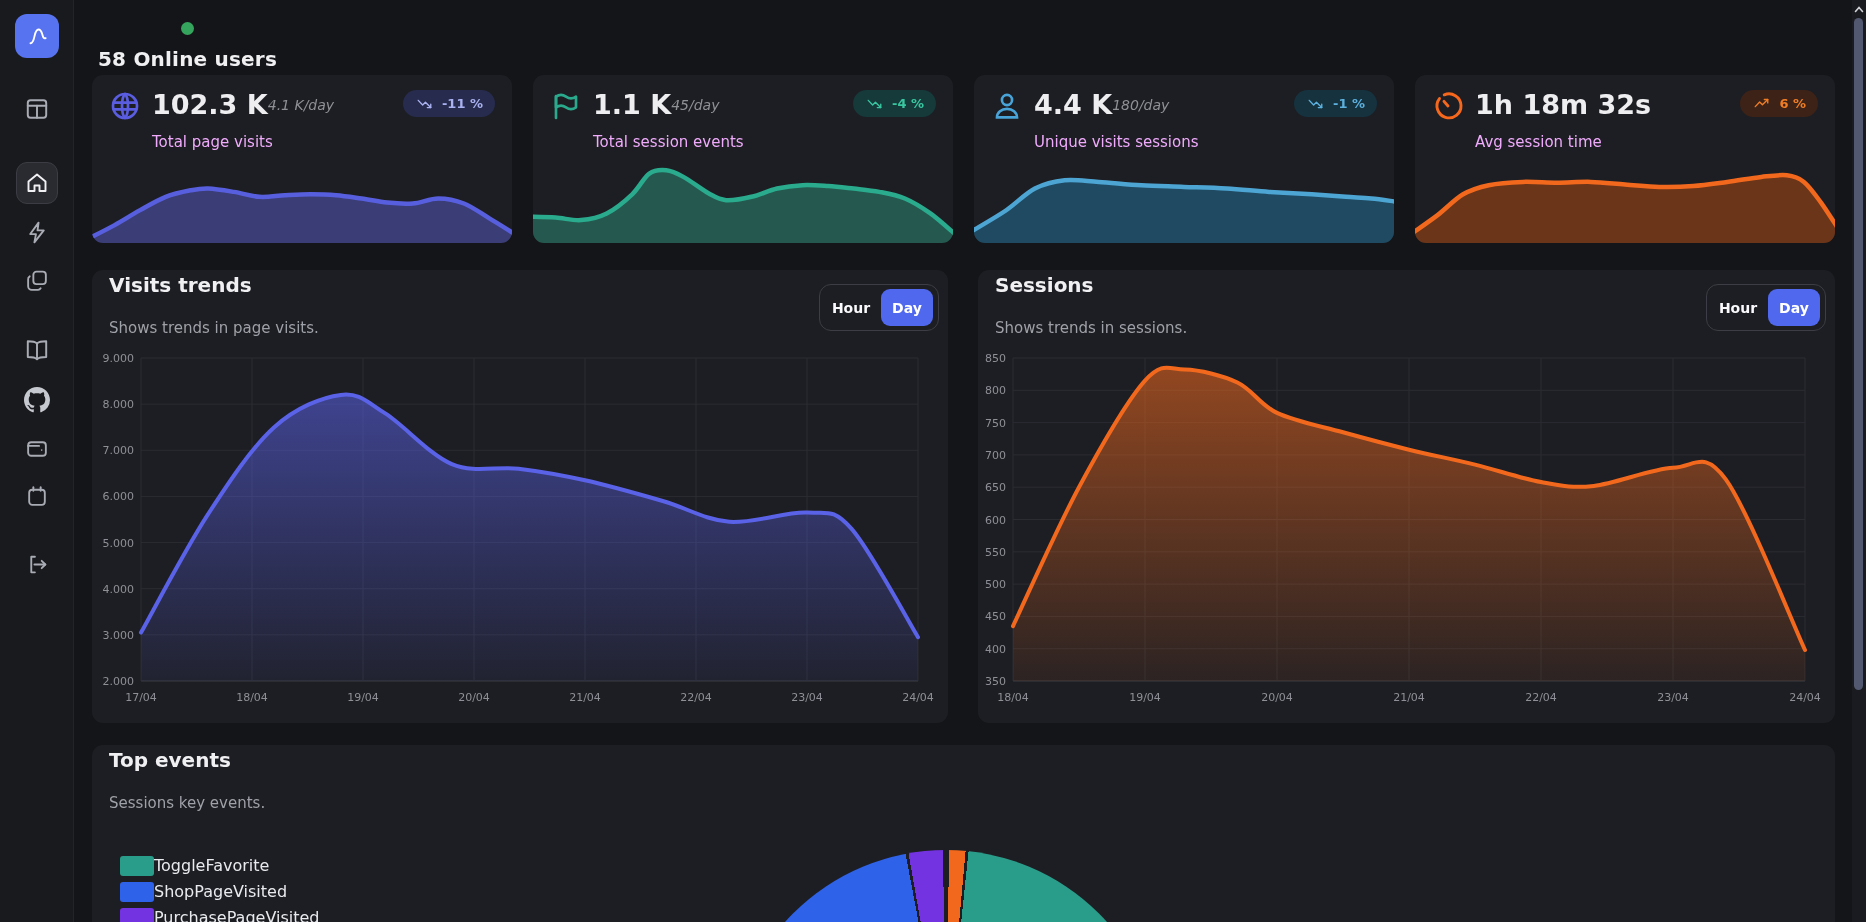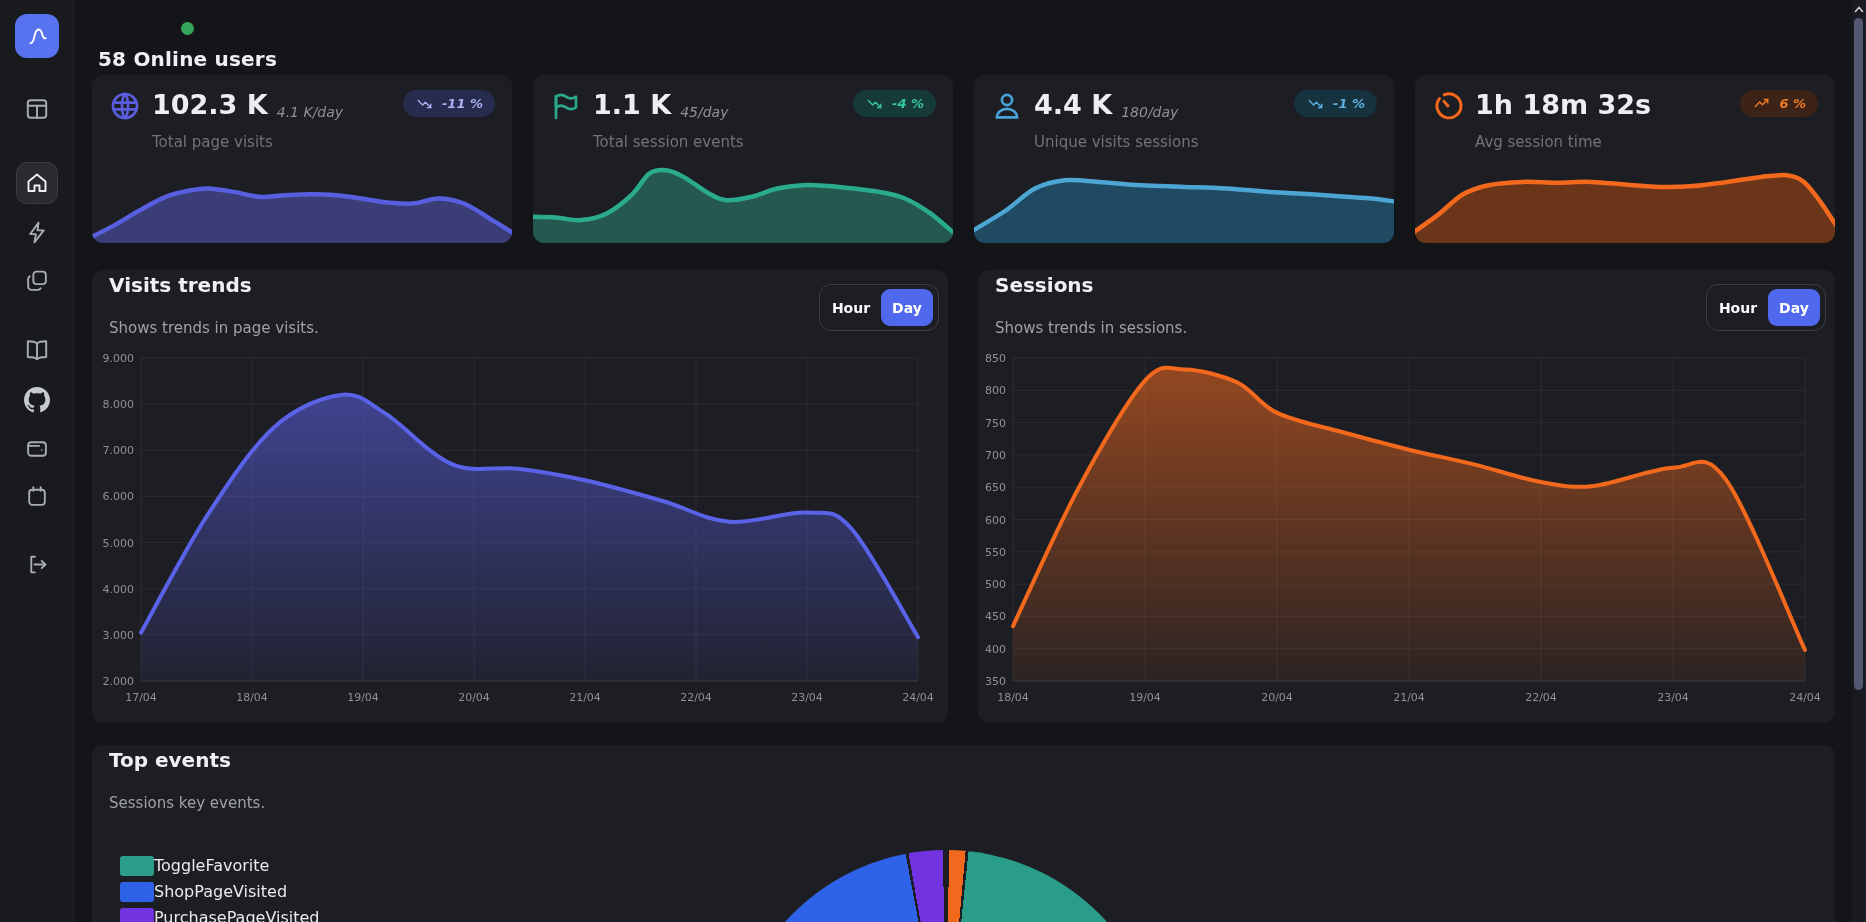--- a/index.html
+++ b/index.html
@@ -19,25 +19,25 @@
   .scroll-thumb { position:absolute; left:2px; top:18px; width:9px; height:672px; border-radius:5px; background:#525870; }
 
   
   .online { position:absolute; left:98px; top:22px; display:flex; align-items:center; gap:12px;flex-direction:column; }
   .online-dot { width:13px; height:13px; border-radius:50%; background:#35a55e; }
   .online-label { font-size:20px; font-weight:bold; color:#f0f0f3; letter-spacing:.2px; }
 
   
   .stat-card { position:absolute; top:75px; width:420px; height:168px; background:#1d1e23; border-radius:11px; overflow:hidden; }
   .stat-card .card-icon { position:absolute; left:17px; top:15px; width:32px; height:32px; color:var(--accent); }
-  .stat-value-row { position:absolute; left:60px; top:14px; display:flex; align-items:flex-end; gap:9px; }
+  .stat-value-row { position:absolute; left:60px; top:14px; display:flex; align-items:center; }
   .stat-value { font-size:27px; font-weight:bold; color:#eeeef1; }
   .stat-rate { font-size:14px; color:#8f9096;font-style:italic; }
-  .stat-label { position:absolute; left:60px; top:58px; font-size:15px; color:#737373; }
-  .badge { position:absolute; right:17px; top:15px; height:27px; display:flex; align-items:center; gap:8px; padding:0 12px; border-radius:14px; background:var(--badge-bg); color:var(--badge-color); font-size:13px; font-weight:bold;font-style:italic; }
+  .stat-label { position:absolute; left:60px; top:58px; font-size:15px; color:#f0abfc; }
+  .badge { position:absolute; right:17px; top:15px; height:27px; display:flex; align-items:center; gap:8px; padding:0 12px; border-radius:14px; background:var(--badge-bg); color:var(--badge-color); font-size:13px; font-weight:bold; }
   .badge svg { display:block; }
   .spark { position:absolute; left:0; bottom:0; width:420px; height:95px; }
 
   
   .chart-card { position:absolute; top:270px; height:453px; background:#1d1e23; border-radius:11px; overflow:hidden; }
   .chart-title { position:absolute; left:17px; top:3px; font-size:20px; font-weight:bold; color:#f0f0f3; }
   .chart-sub { position:absolute; left:17px; top:49px; font-size:15px; color:#9fa1a8; }
   .toggle { position:absolute; right:9px; top:14px; height:47px; display:flex; align-items:center; border:1px solid #3d3e45; border-radius:12px; padding:0 5px; gap:4px; background:#1d1e23; }
   .toggle-opt { min-width:52px; padding:0 6px; height:37px; display:flex; align-items:center; justify-content:center; font-size:14px; font-weight:bold; color:#fafafc; border-radius:9px; cursor:pointer; }
   .toggle-opt.active { background:#5068ee; color:#fff; }

